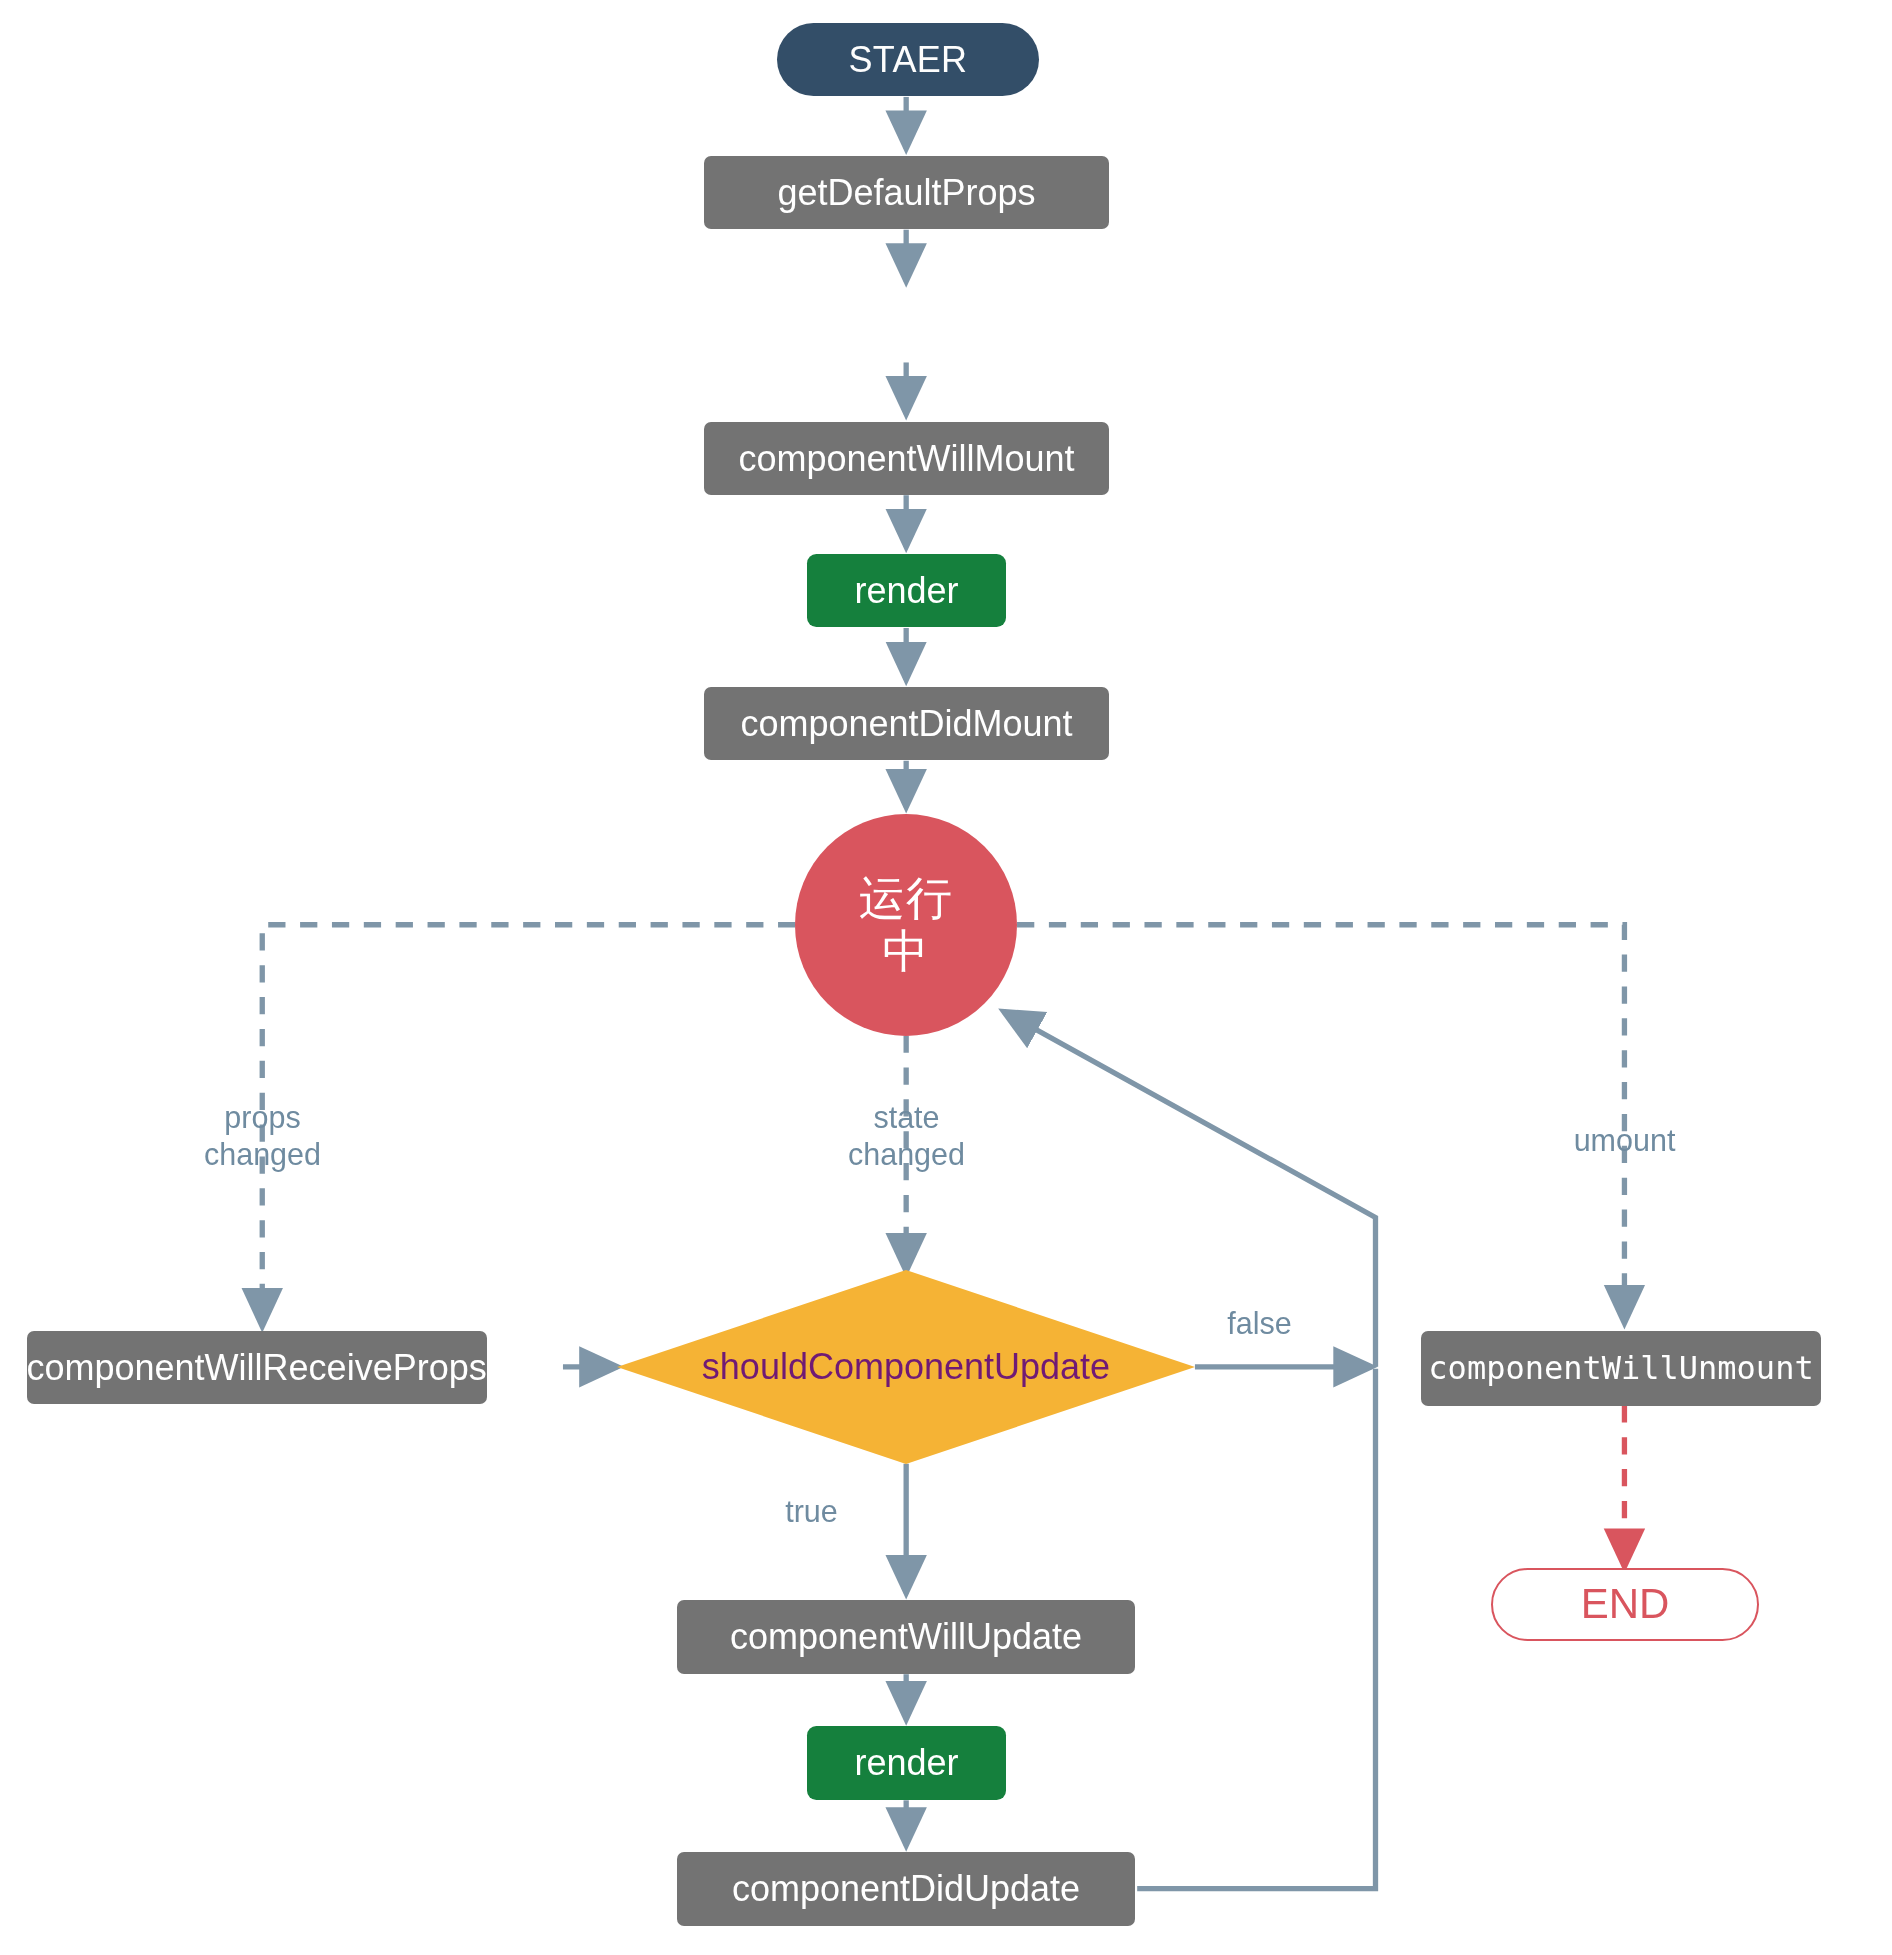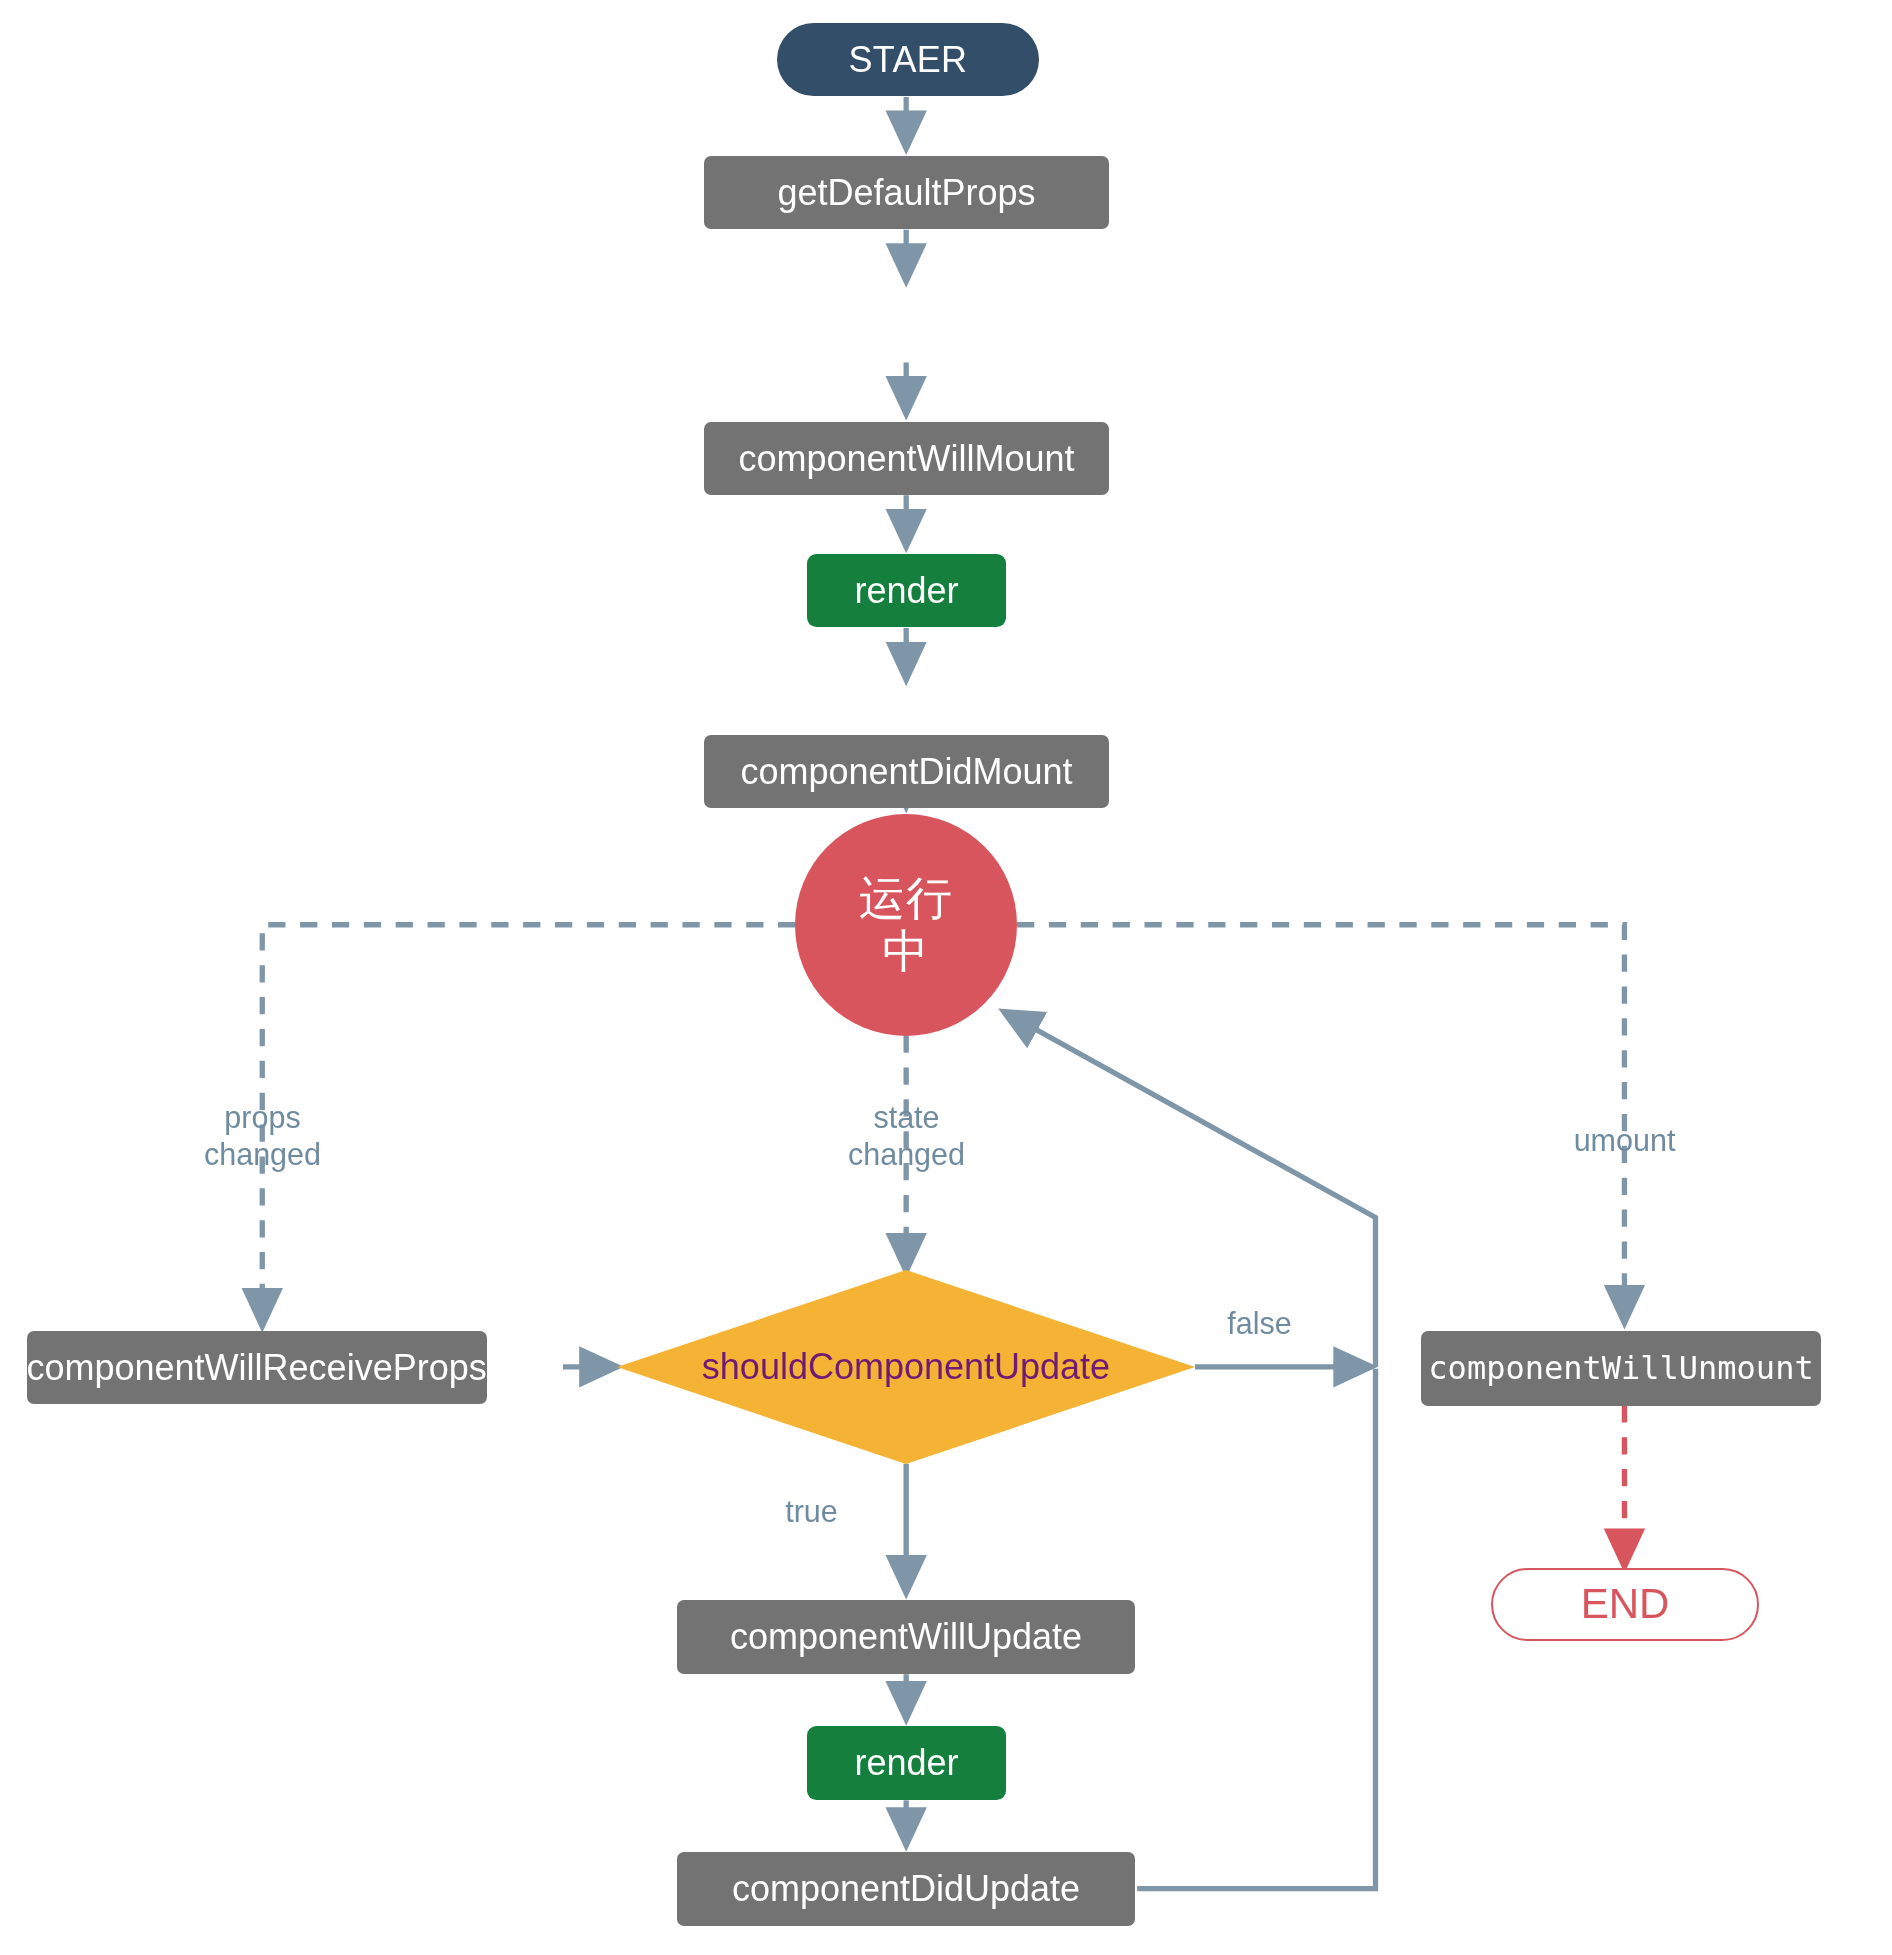--- a/index.html
+++ b/index.html
@@ -74,21 +74,21 @@
 
   <div class="node n-start" style="left:777px;top:23px;width:262px;height:73px;">STAER</div>
 
   <div class="node n-green" style="left:704px;top:156px;width:405px;height:73px;">getDefaultProps</div>
 
 
   <div class="node n-green" style="left:704px;top:422px;width:405px;height:73px;">componentWillMount</div>
 
   <div class="node n-red" style="left:807px;top:554px;width:199px;height:73px;">render</div>
 
-  <div class="node n-green" style="left:704px;top:687px;width:405px;height:73px;margin-top:48px;">componentDidMount</div>
+  <div class="node n-green" style="left:704px;top:687px;width:405px;height:73px;">componentDidMount</div>
 
   <div class="node n-circle" style="left:795px;top:814px;width:222px;height:222px;">
     <span>运行</span>
     <span>中</span>
   </div>
 
   <div class="node n-green" style="left:26.6px;top:1331px;width:460px;height:73px;">componentWillReceiveProps</div>
 
   <div class="node n-diamond" style="left:617px;top:1270px;width:578px;height:194px;">
     <div class="dia-shape"></div>

